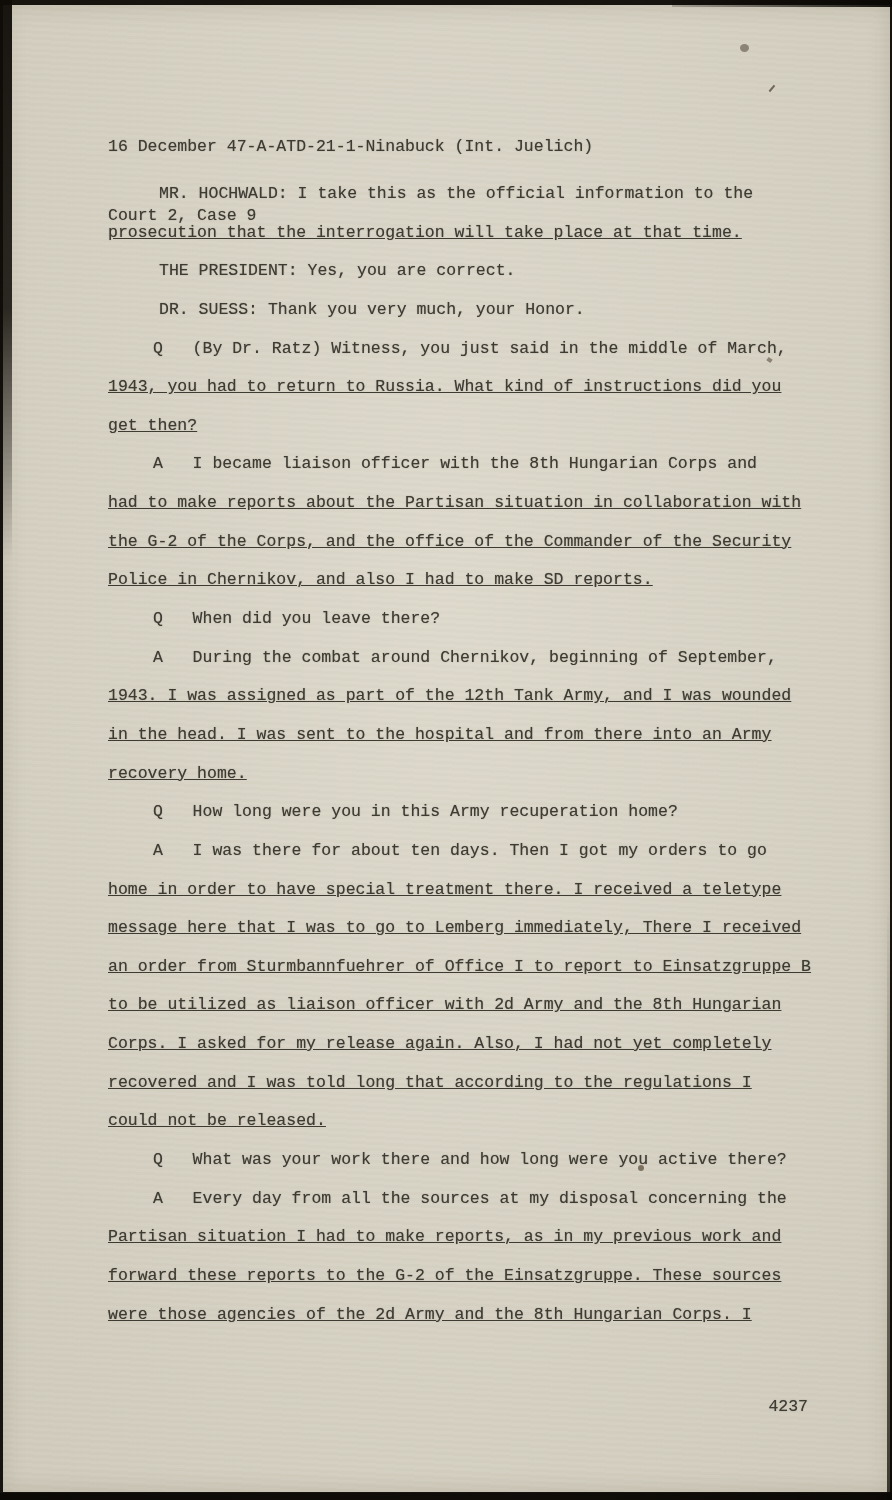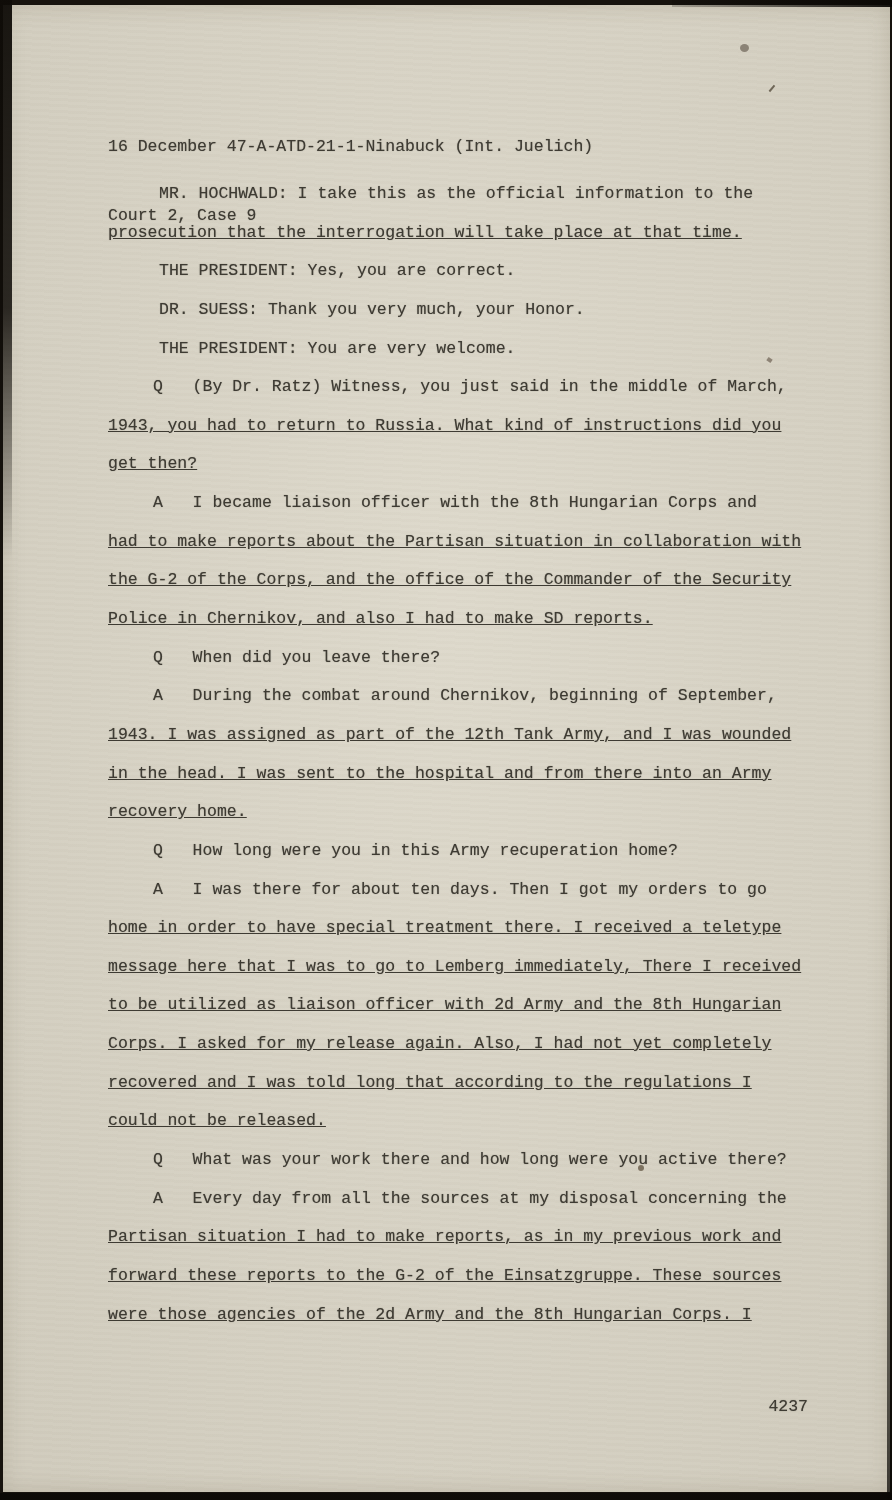--- a/index.html
+++ b/index.html
@@ -80,37 +80,37 @@
     <div id="header" class="ink">
       <div>16 December 47-A-ATD-21-1-Ninabuck (Int. Juelich)</div>
       <div>Court 2, Case 9</div>
     </div>
 
     <div id="transcript" class="ink">
         <div class="line ind-sp">MR. HOCHWALD: I take this as the official information to the</div>
         <div class="line ind-fl">prosecution that the interrogation will take place at that time.</div>
         <div class="line ind-sp">THE PRESIDENT: Yes, you are correct.</div>
         <div class="line ind-sp">DR. SUESS: Thank you very much, your Honor.</div>
-        <div class="line ind-sp">THE PRESIDENT: You are very welcome.</div>
         <div class="line ind-qa">Q   (By Dr. Ratz) Witness, you just said in the middle of March,</div>
         <div class="line ind-fl">1943, you had to return to Russia. What kind of instructions did you</div>
         <div class="line ind-fl">get then?</div>
         <div class="line ind-qa">A   I became liaison officer with the 8th Hungarian Corps and</div>
         <div class="line ind-fl">had to make reports about the Partisan situation in collaboration with</div>
         <div class="line ind-fl">the G-2 of the Corps, and the office of the Commander of the Security</div>
         <div class="line ind-fl">Police in Chernikov, and also I had to make SD reports.</div>
         <div class="line ind-qa">Q   When did you leave there?</div>
         <div class="line ind-qa">A   During the combat around Chernikov, beginning of September,</div>
         <div class="line ind-fl">1943. I was assigned as part of the 12th Tank Army, and I was wounded</div>
         <div class="line ind-fl">in the head. I was sent to the hospital and from there into an Army</div>
         <div class="line ind-fl">recovery home.</div>
         <div class="line ind-qa">Q   How long were you in this Army recuperation home?</div>
         <div class="line ind-qa">A   I was there for about ten days. Then I got my orders to go</div>
         <div class="line ind-fl">home in order to have special treatment there. I received a teletype</div>
         <div class="line ind-fl">message here that I was to go to Lemberg immediately, There I received</div>
+        <div class="line ind-fl">an order from Sturmbannfuehrer of Office I to report to Einsatzgruppe B</div>
         <div class="line ind-fl">to be utilized as liaison officer with 2d Army and the 8th Hungarian</div>
         <div class="line ind-fl">Corps. I asked for my release again. Also, I had not yet completely</div>
         <div class="line ind-fl">recovered and I was told long that according to the regulations I</div>
         <div class="line ind-fl">could not be released.</div>
         <div class="line ind-qa">Q   What was your work there and how long were you active there?</div>
         <div class="line ind-qa">A   Every day from all the sources at my disposal concerning the</div>
         <div class="line ind-fl">Partisan situation I had to make reports, as in my previous work and</div>
         <div class="line ind-fl">forward these reports to the G-2 of the Einsatzgruppe. These sources</div>
         <div class="line ind-fl">were those agencies of the 2d Army and the 8th Hungarian Corps. I</div>
       </div>

